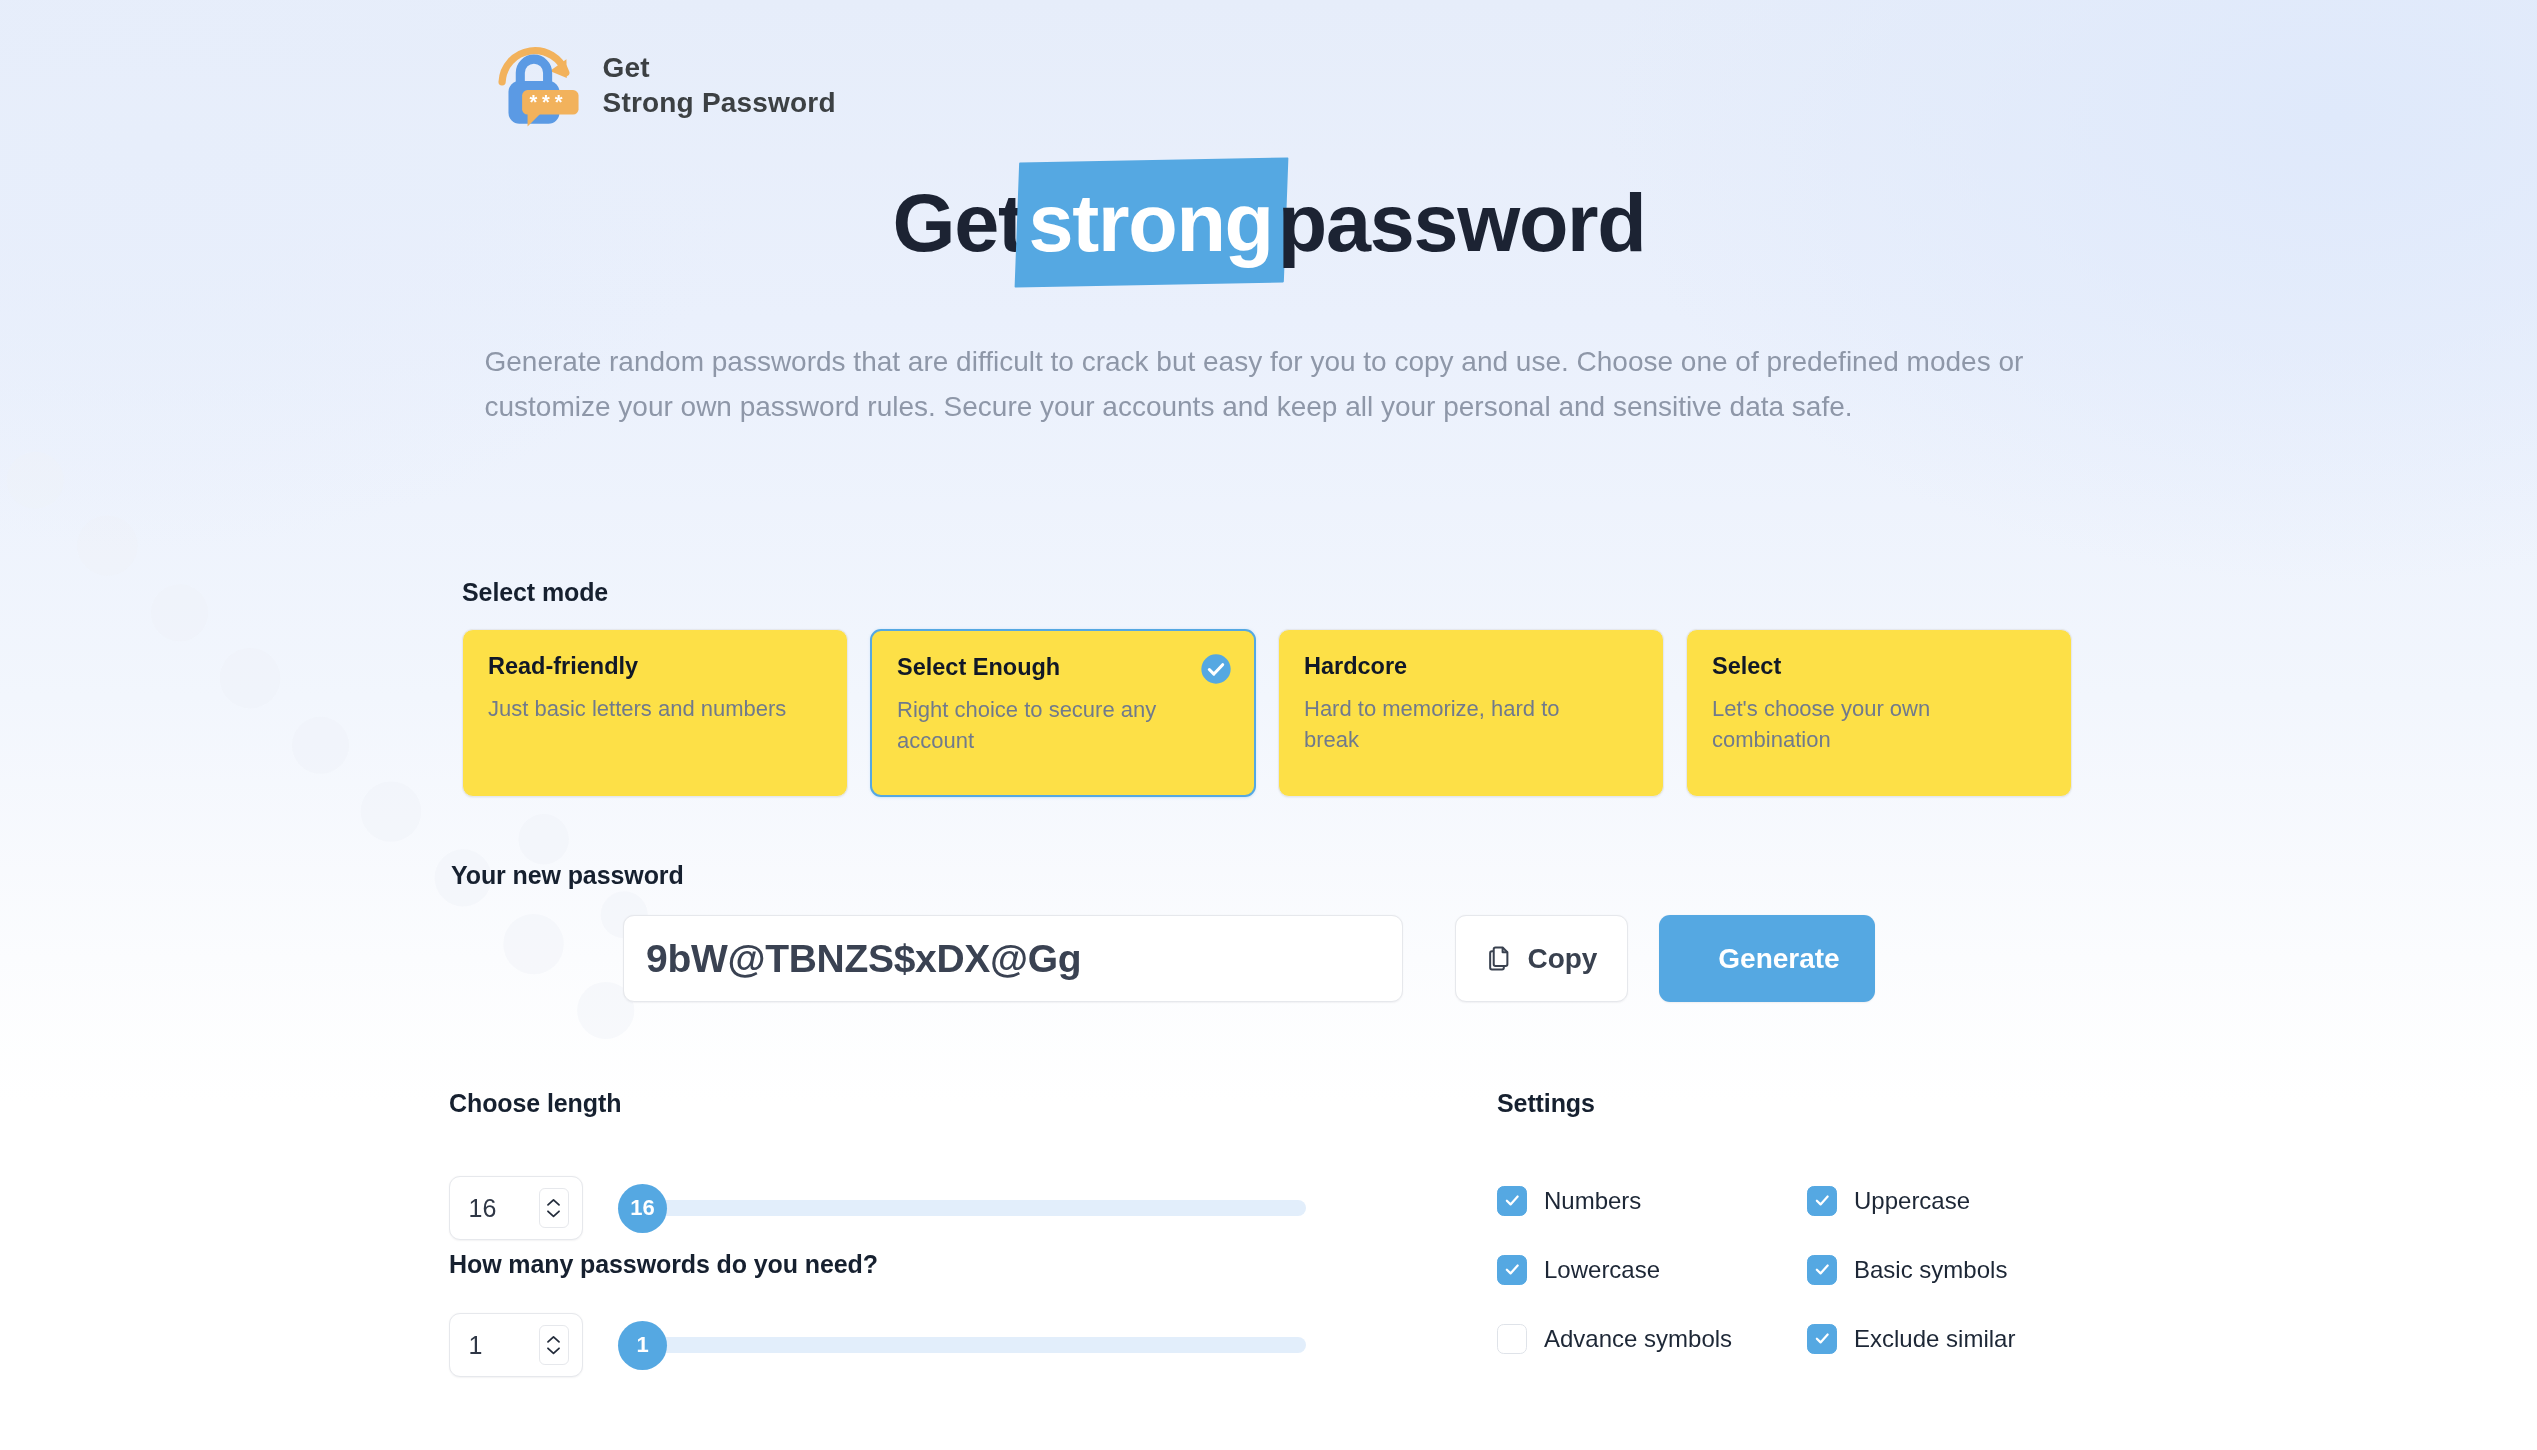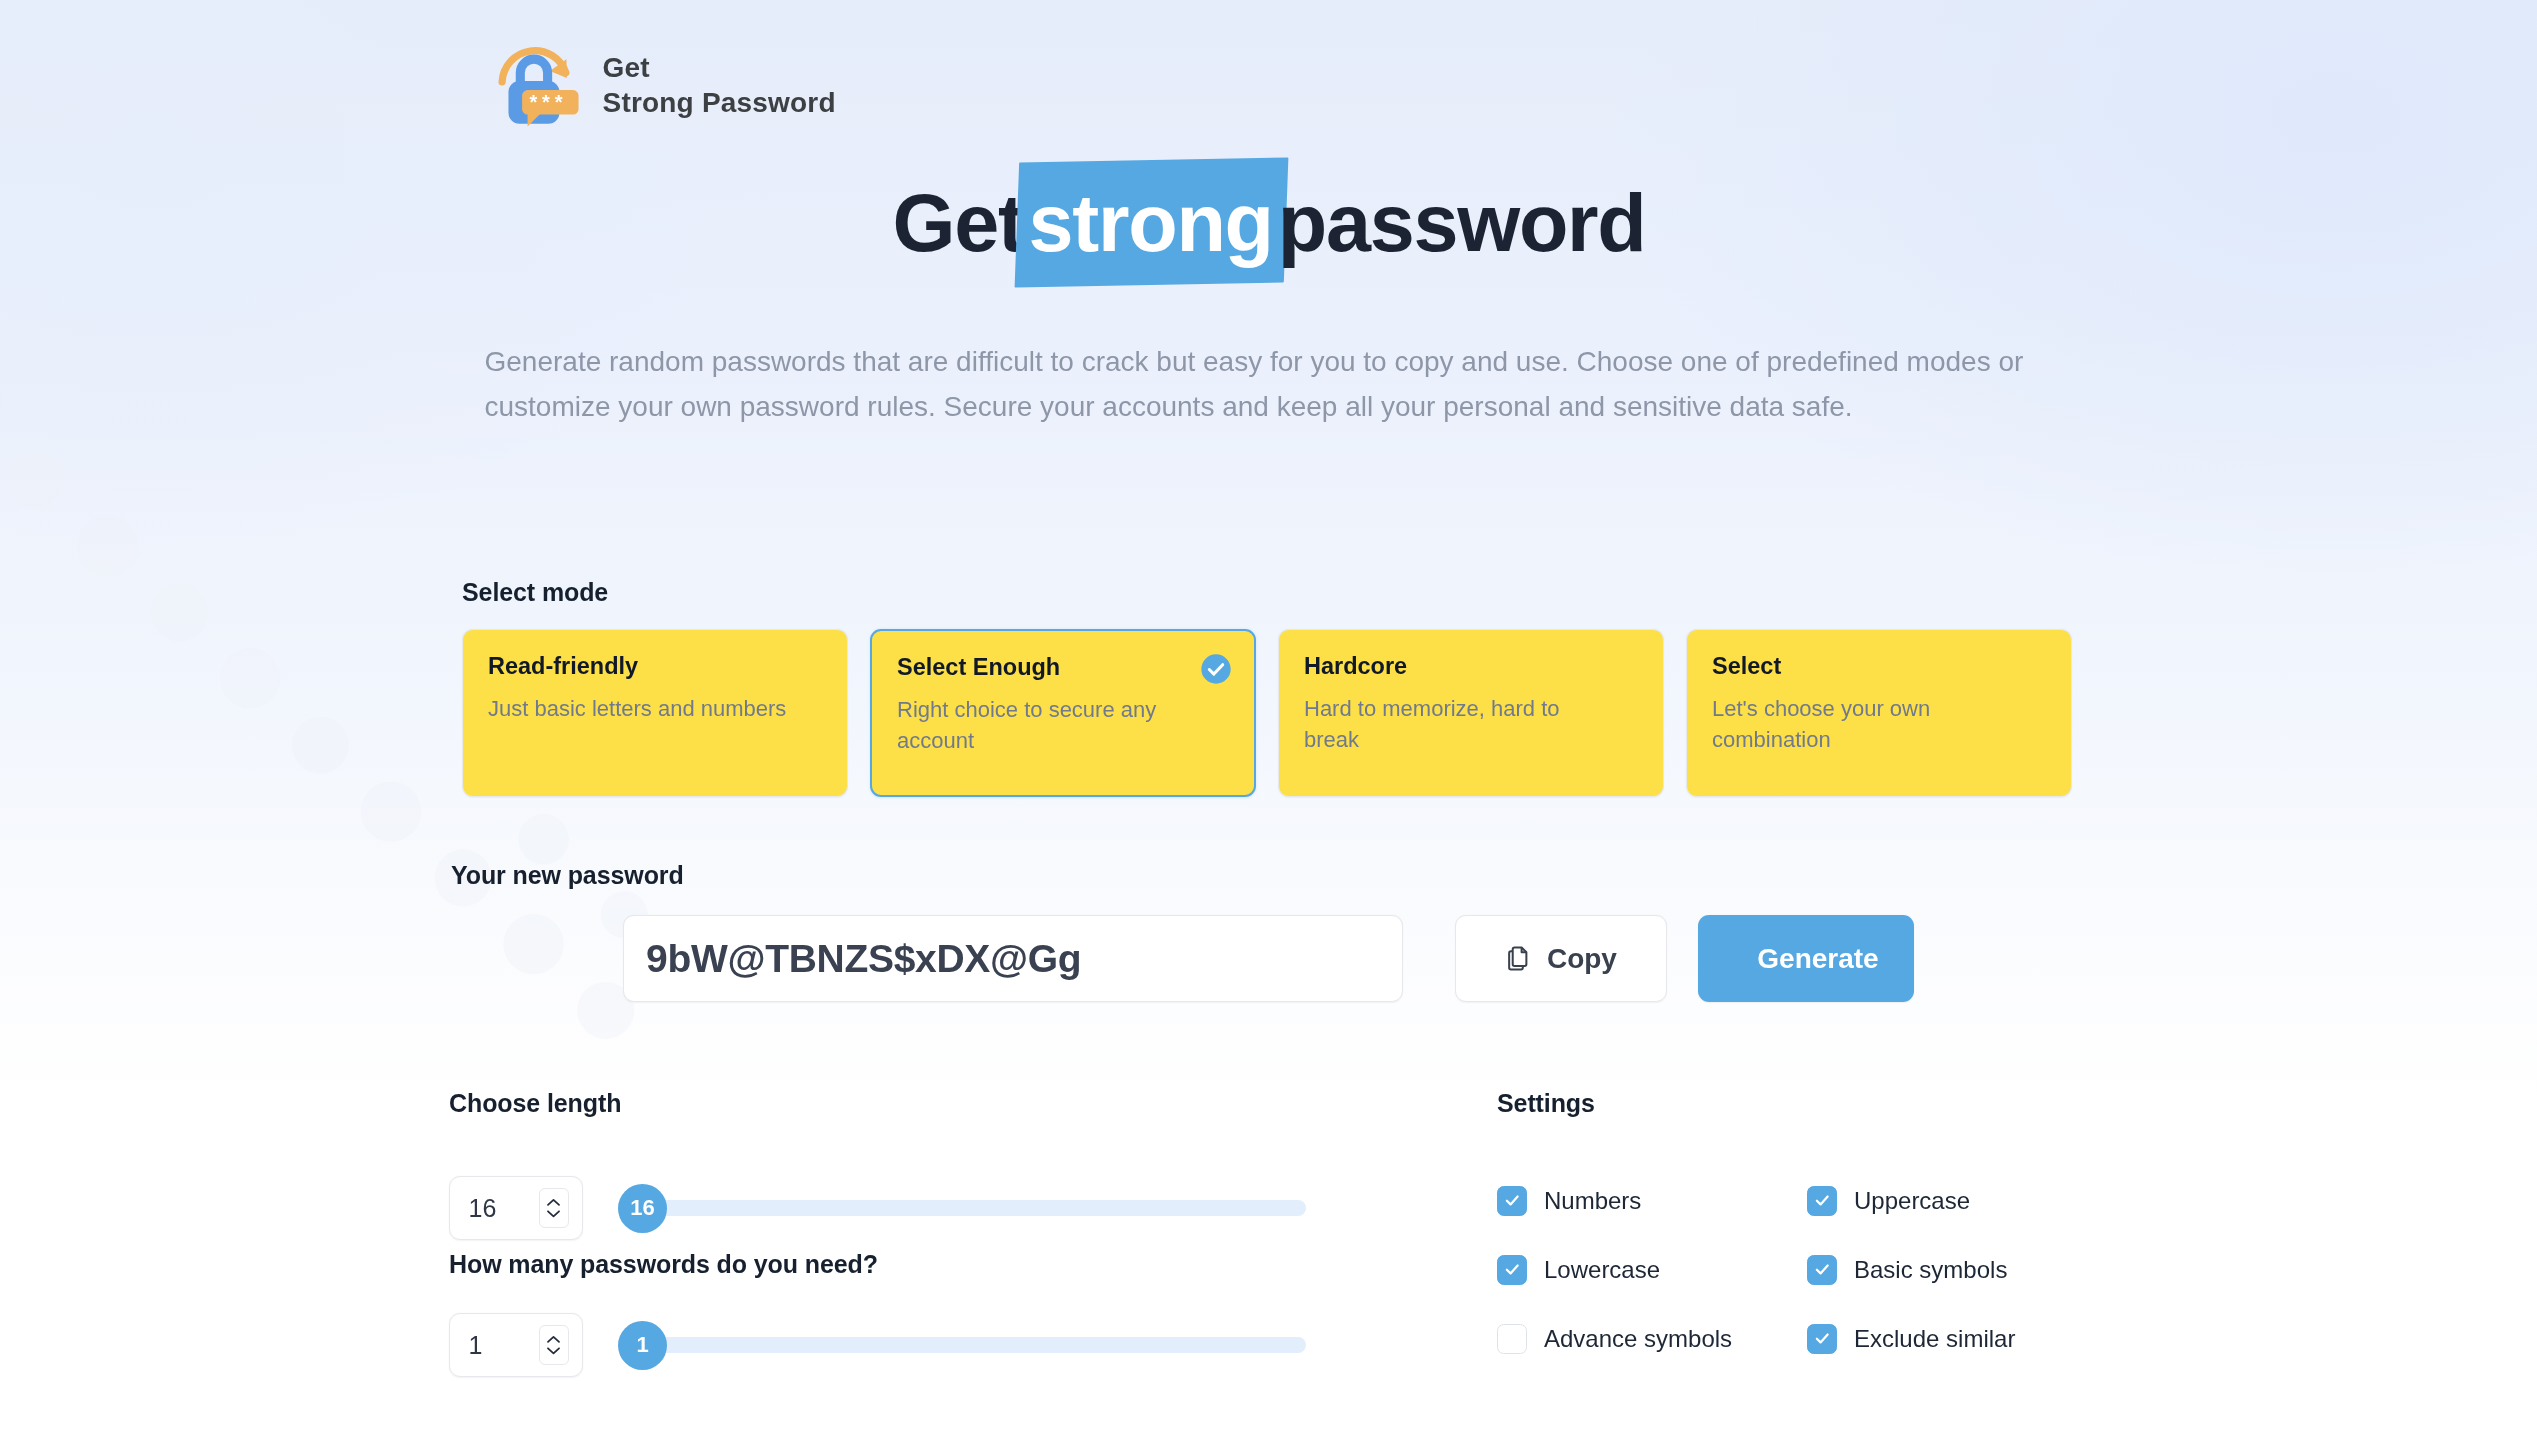--- a/index.html
+++ b/index.html
@@ -173,21 +173,21 @@
   .pwd-value {
     font-size: 39px;
     font-weight: 700;
     color: #3a4252;
     letter-spacing: -0.3px;
     white-space: nowrap;
     overflow: hidden;
   }
   .copy-btn {
     margin-left: 52px;
-    width: 212px; height: 87px;
+    width: 173px; height: 87px;
     background: #ffffff;
     border: 1.3px solid #e6e8ec;
     border-radius: 11px;
     display: flex; align-items: center; justify-content: center; gap: 13.4px;
     box-shadow: 0 0.8px 1.7px rgba(16,24,40,.05);
     cursor: pointer;
   }
   .copy-btn .lbl {
     font-size: 28px;
     font-weight: 600;

